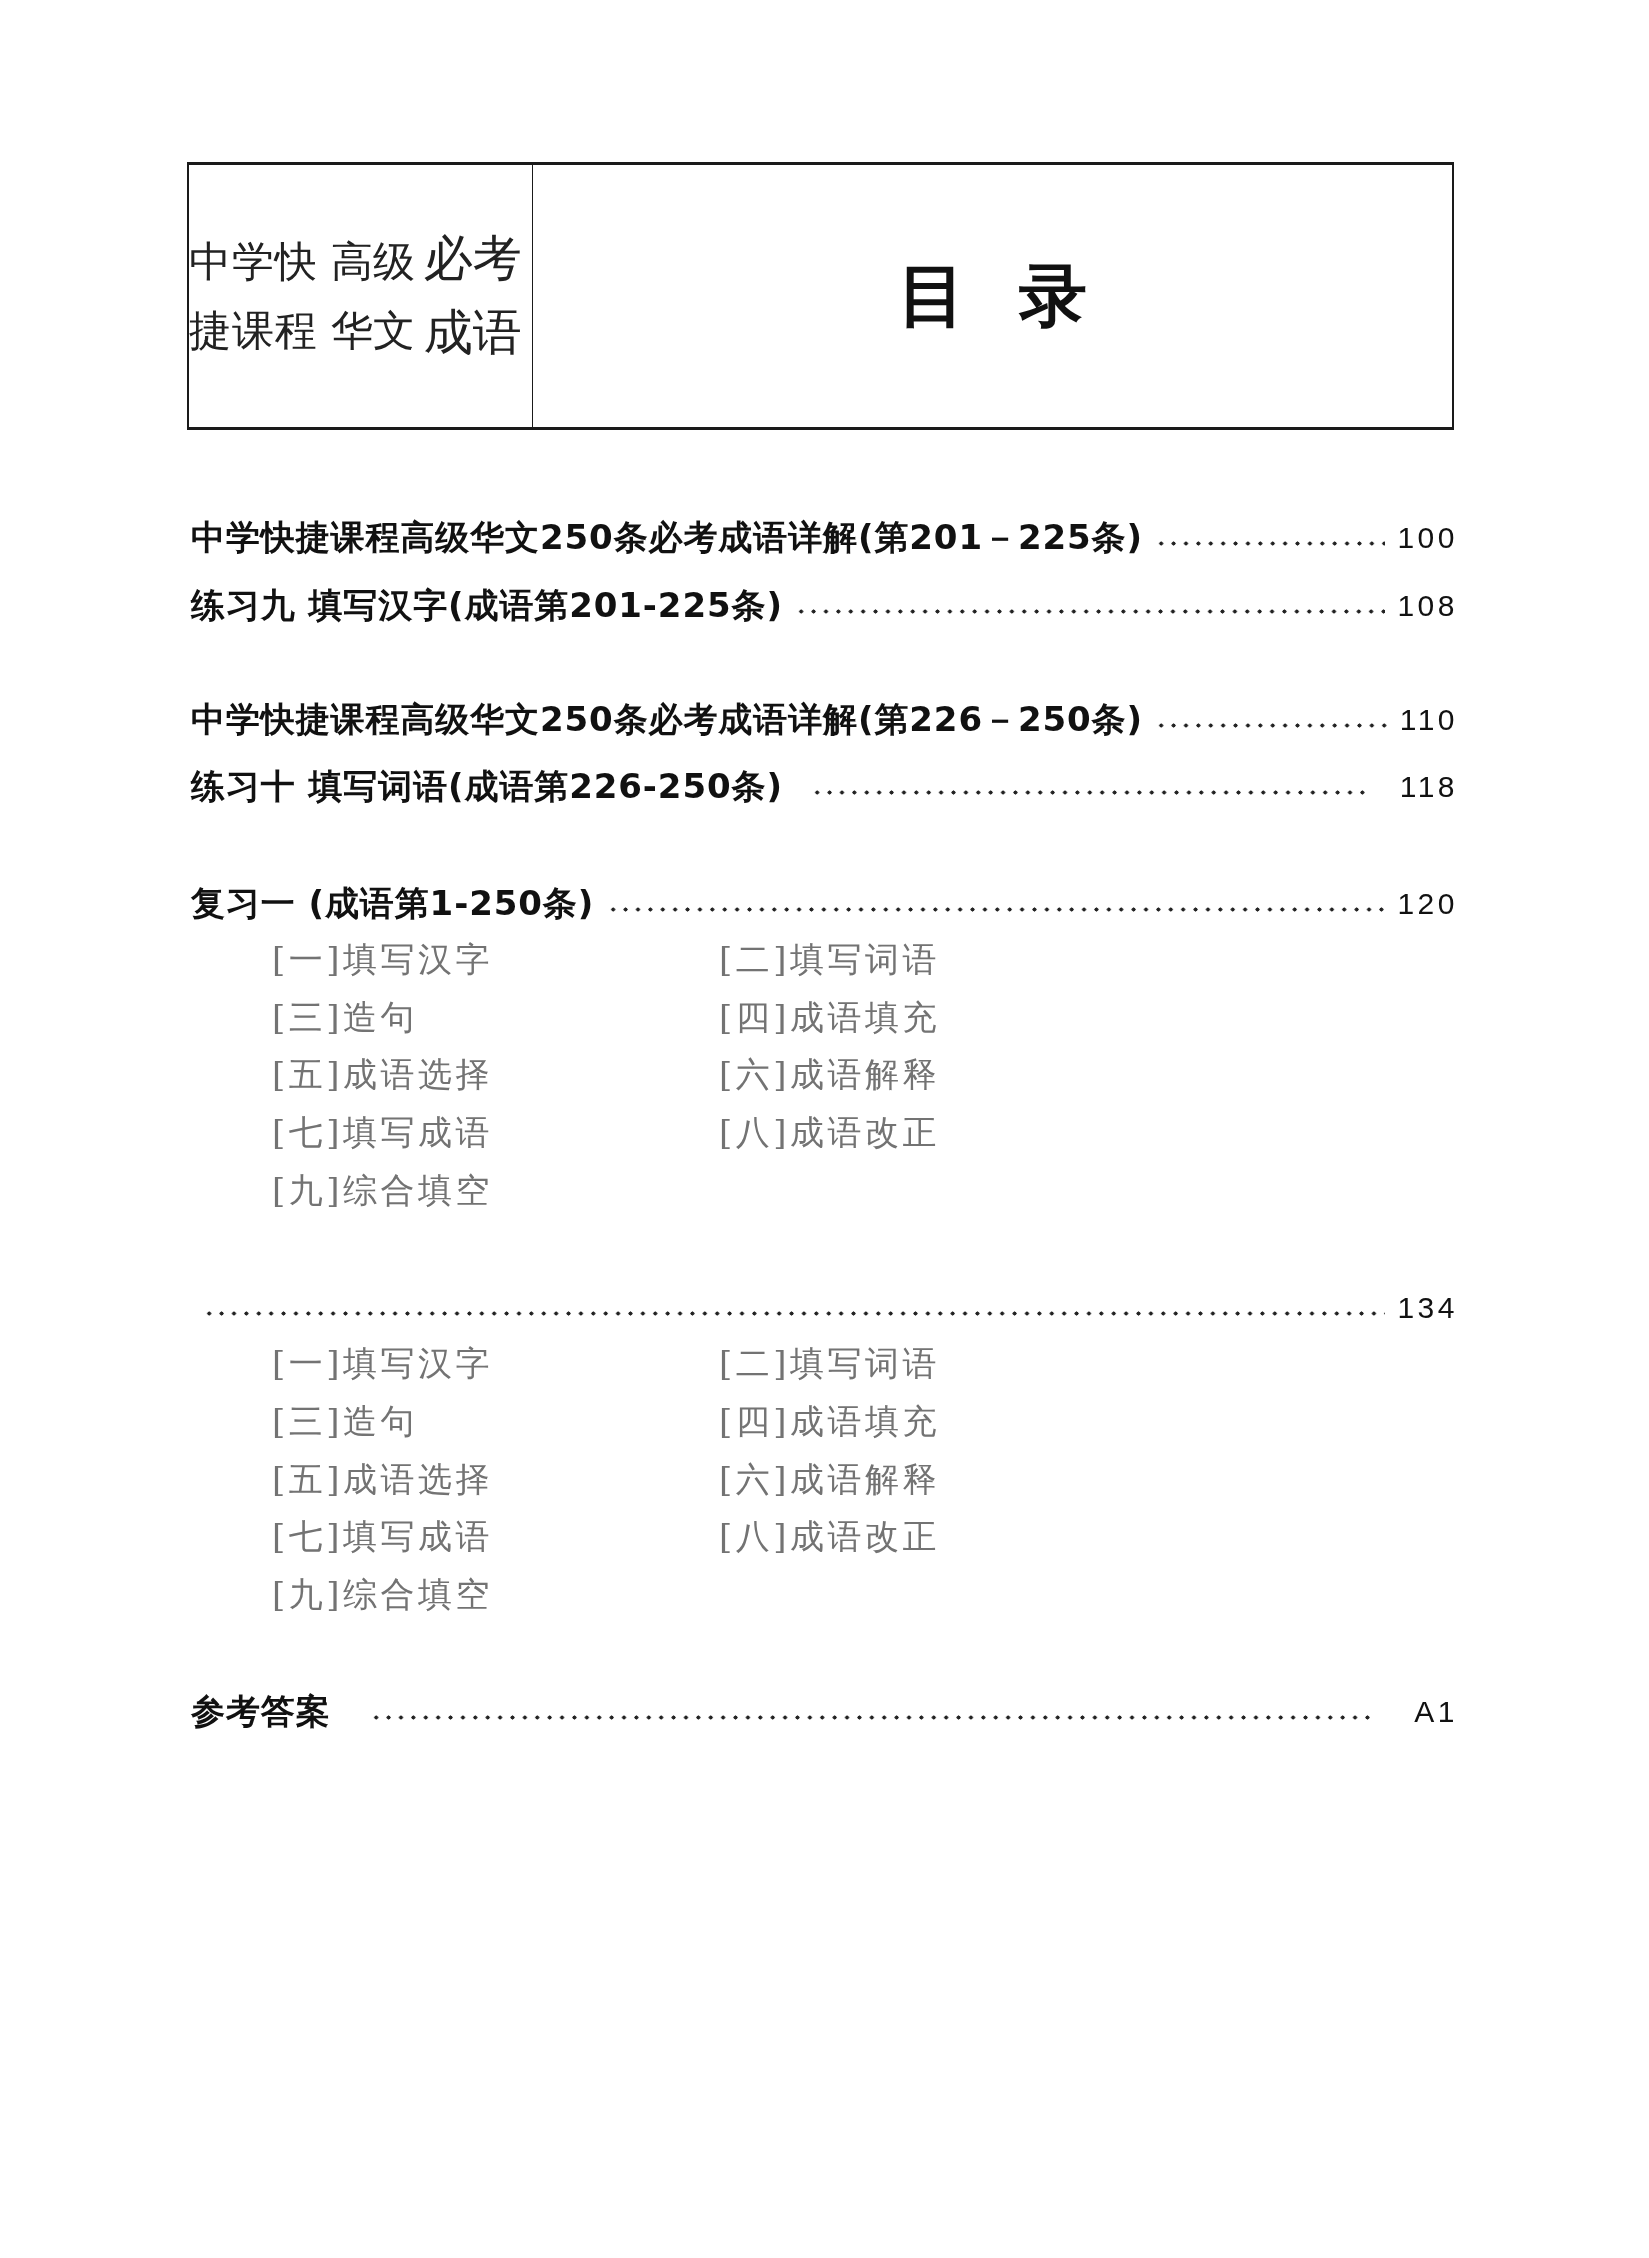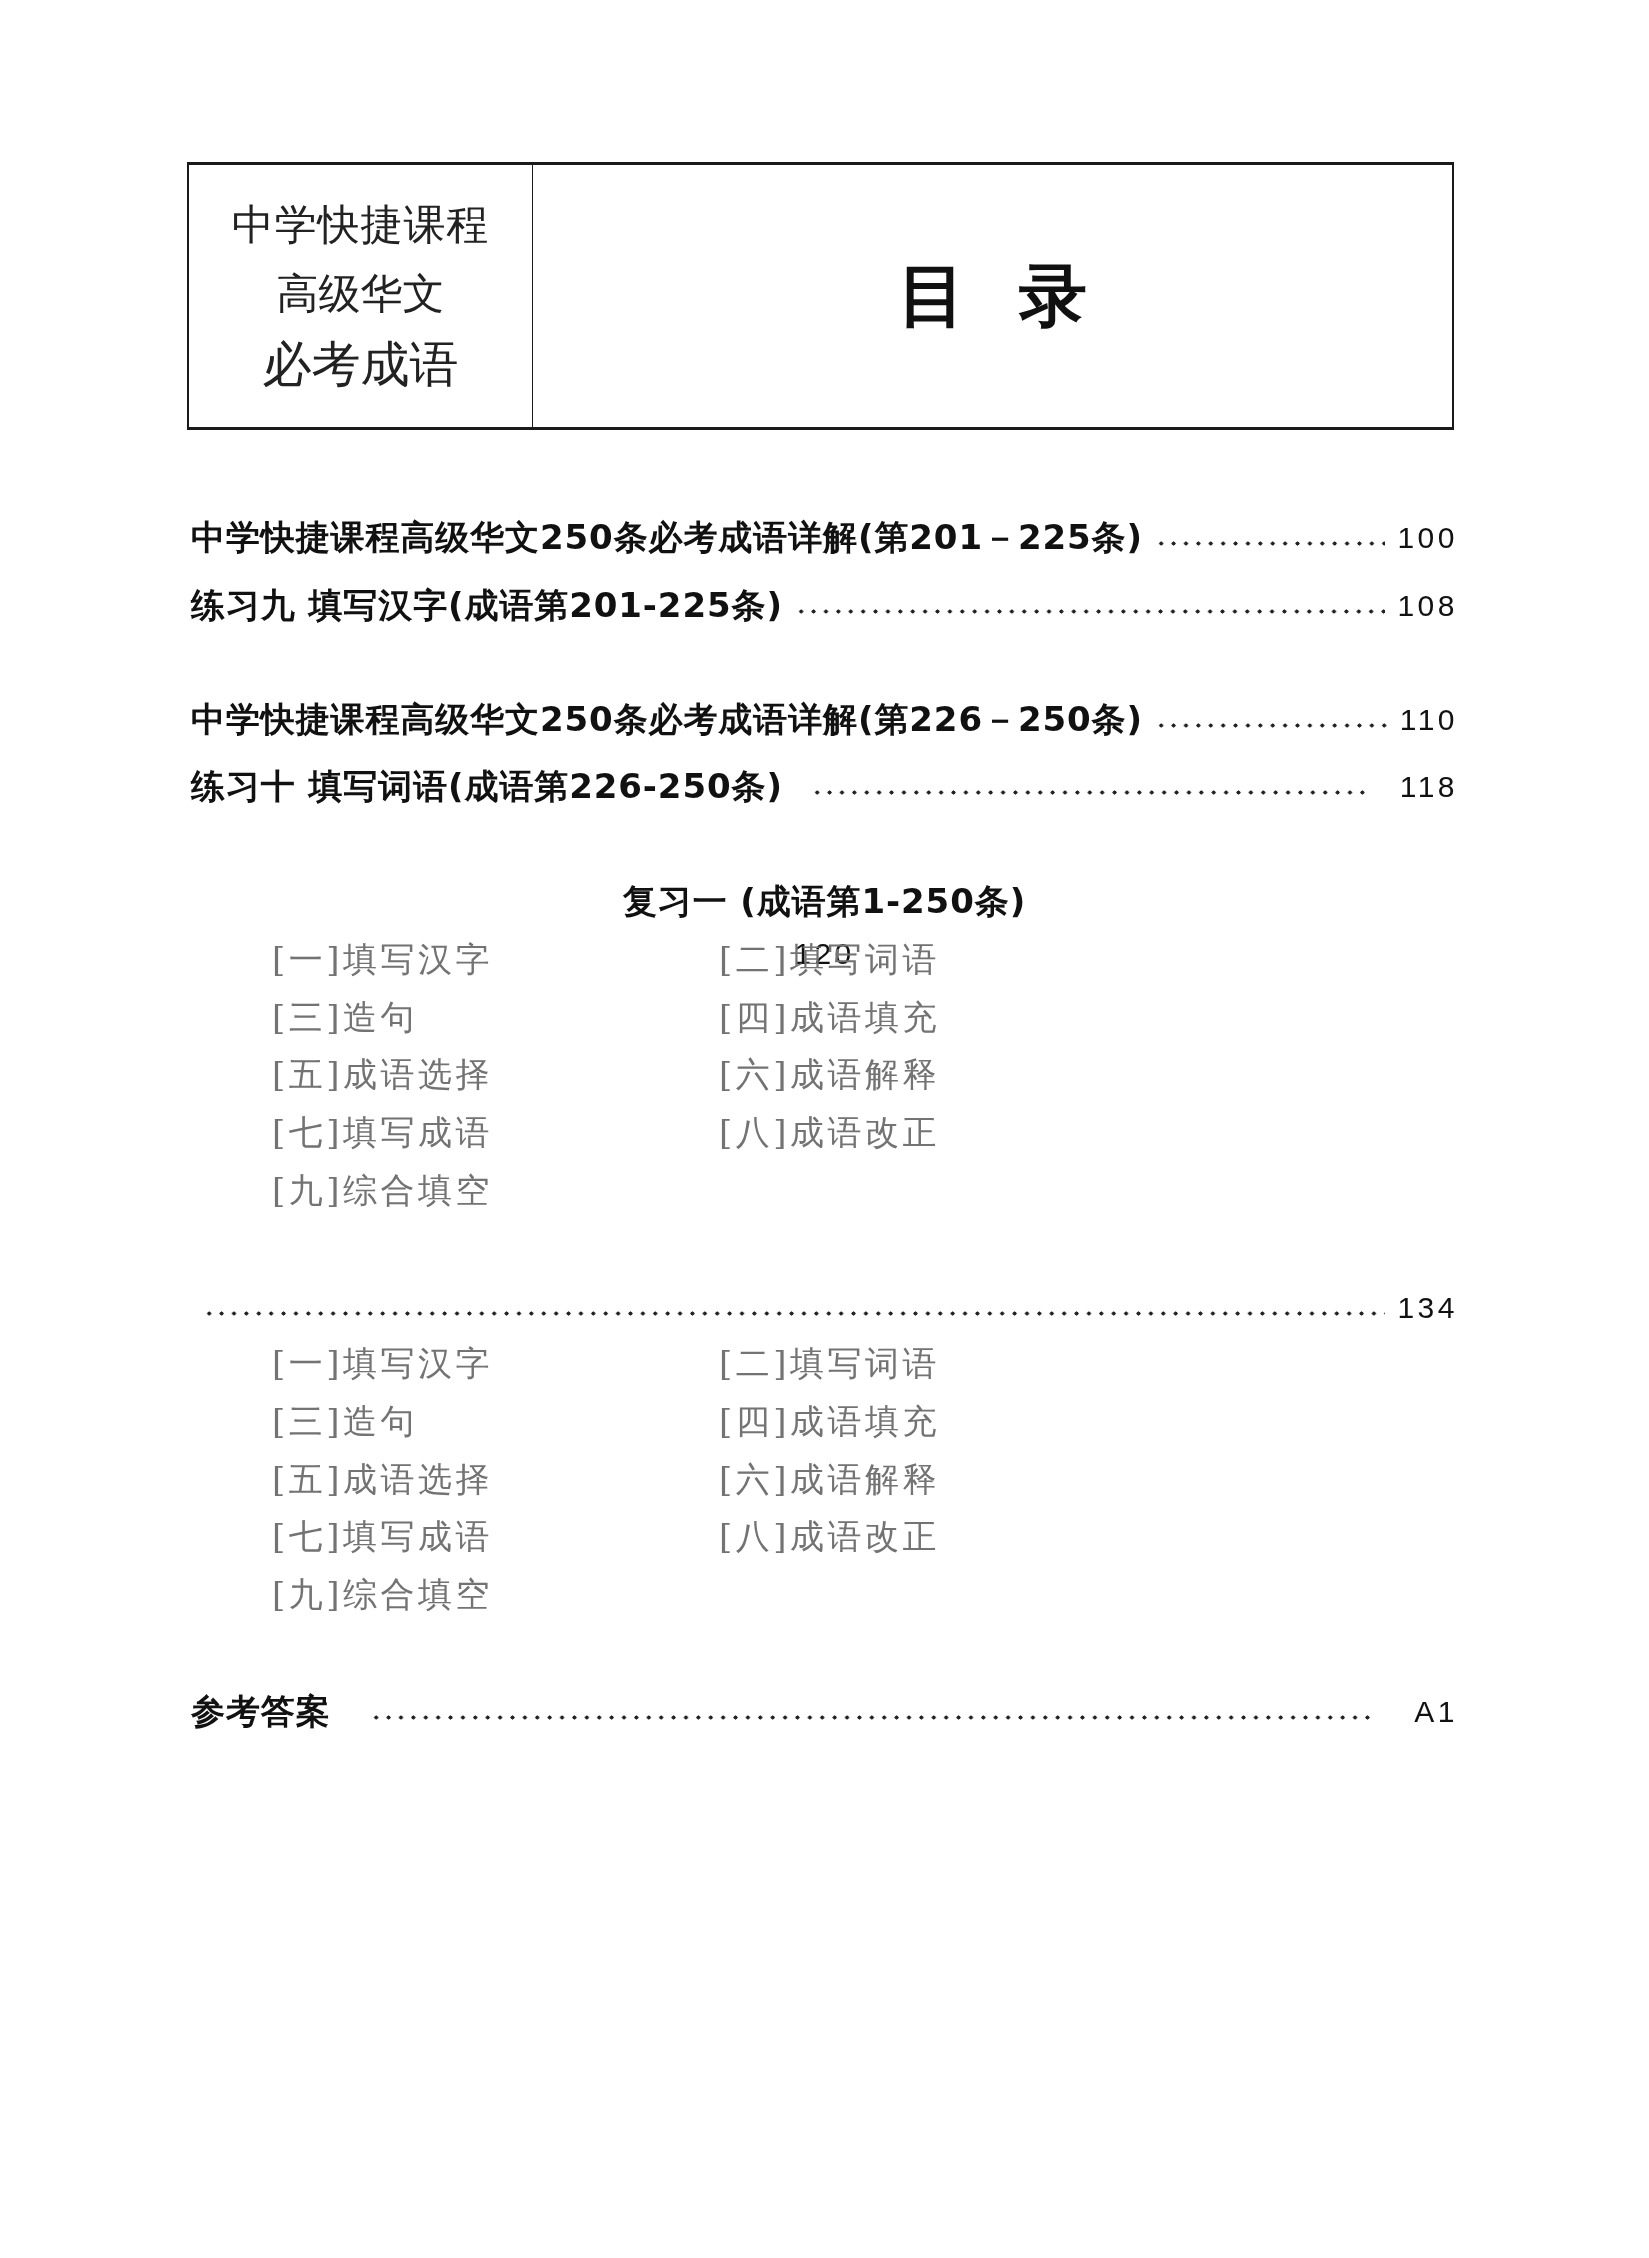--- a/index.html
+++ b/index.html
@@ -7,21 +7,21 @@
       width: 1650px; height: 2258px; position: relative; overflow: hidden;
       font-family: "DejaVu Sans", "Liberation Sans", sans-serif; color: #111;
     }
     .header-box {
       position: absolute; left: 187px; top: 162px; width: 1267px; height: 268px;
       border: 3.5px solid #1a1a1a; border-left-width: 2.6px; border-right-width: 2.6px;
       box-sizing: border-box; display: flex;
     }
     .header-left {
       width: 344px; border-right: 1.8px solid #1a1a1a; box-sizing: border-box;
-      display: flex; flex-direction: column; align-items: center; justify-content: center;
+      display: flex; flex-direction: row; align-items: center; justify-content: center;
       font-family: "DejaVu Serif", "Liberation Serif", serif; color: #222;
     }
     .header-left .l1 { font-size: 42px; line-height: 69px; letter-spacing: 0.9px; }
     .header-left .l2 { font-size: 42px; line-height: 69px; }
     .header-left .l3 { font-size: 49px; line-height: 74px; }
     .header-right { flex: 1; display: flex; align-items: center; justify-content: center; }
     .header-right .title { font-size: 68px; font-weight: bold; letter-spacing: 53px; margin-left: 53px; }
 
     .toc { position: absolute; left: 191px; width: 1267px; }
     .toc-row {
@@ -72,21 +72,21 @@
     <span class="label">中学快捷课程高级华文250条必考成语详解(第226－250条)</span>
     <span class="dots"></span>
     <span class="page">110</span>
   </div>
   <div class="toc-row" style="top:762px;gap:16px;">
     <span class="label">练习十  填写词语(成语第226-250条)</span>
     <span class="dots"></span>
     <span class="page">118</span>
   </div>
 
-  <div class="toc-row" style="top:879px;flex-direction:column;">
+  <div class="toc-row" style="top:879px;">
     <span class="label">复习一 (成语第1-250条)</span>
     <span class="dots"></span>
     <span class="page">120</span>
   </div>
   <div class="sub-item" style="left:81px; top:937px;">[一]填写汉字</div>
   <div class="sub-item" style="left:528px; top:937px;">[二]填写词语</div>
   <div class="sub-item" style="left:81px; top:995px;">[三]造句</div>
   <div class="sub-item" style="left:528px; top:995px;">[四]成语填充</div>
   <div class="sub-item" style="left:81px; top:1052px;">[五]成语选择</div>
   <div class="sub-item" style="left:528px; top:1052px;">[六]成语解释</div>

